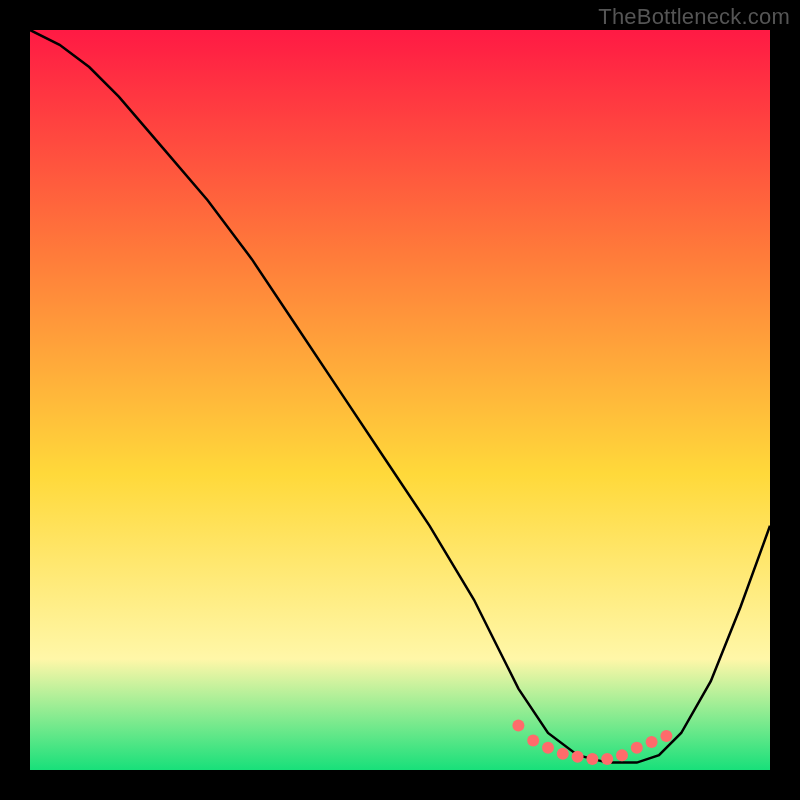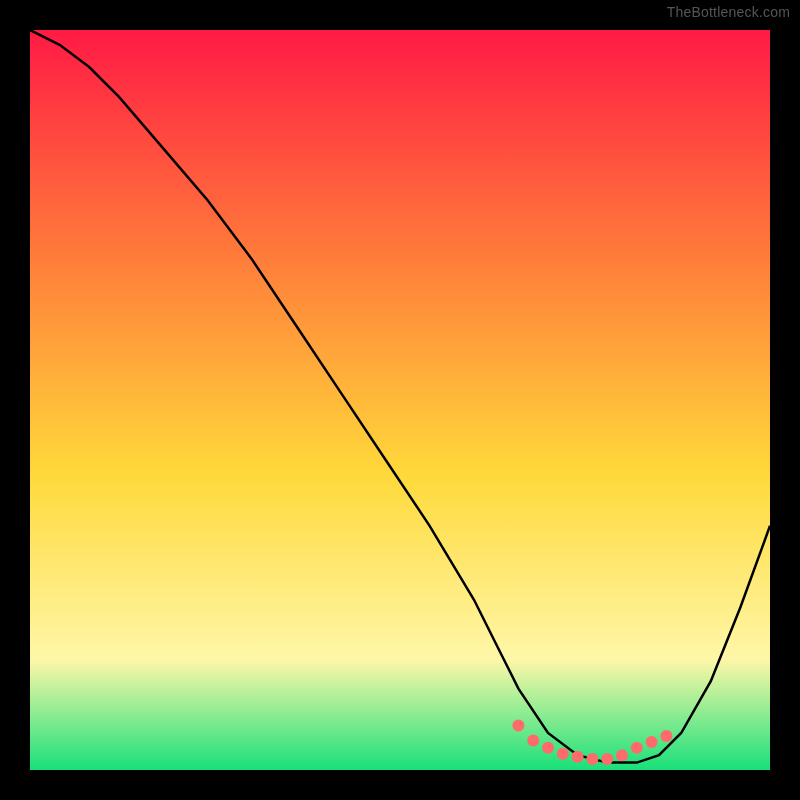--- a/index.html
+++ b/index.html
@@ -15,21 +15,21 @@
     position: relative;
     width: 800px;
     height: 800px;
     background: #000;
   }
   .watermark {
     position: absolute;
     top: 4px;
     right: 10px;
     color: #555;
-    font-size: 14px;
+    font-size: 22px;
     font-weight: 400;
     z-index: 5;
     letter-spacing: 0.2px;
   }
   .plot {
     position: absolute;
     left: 30px;
     top: 30px;
     width: 740px;
     height: 740px;

